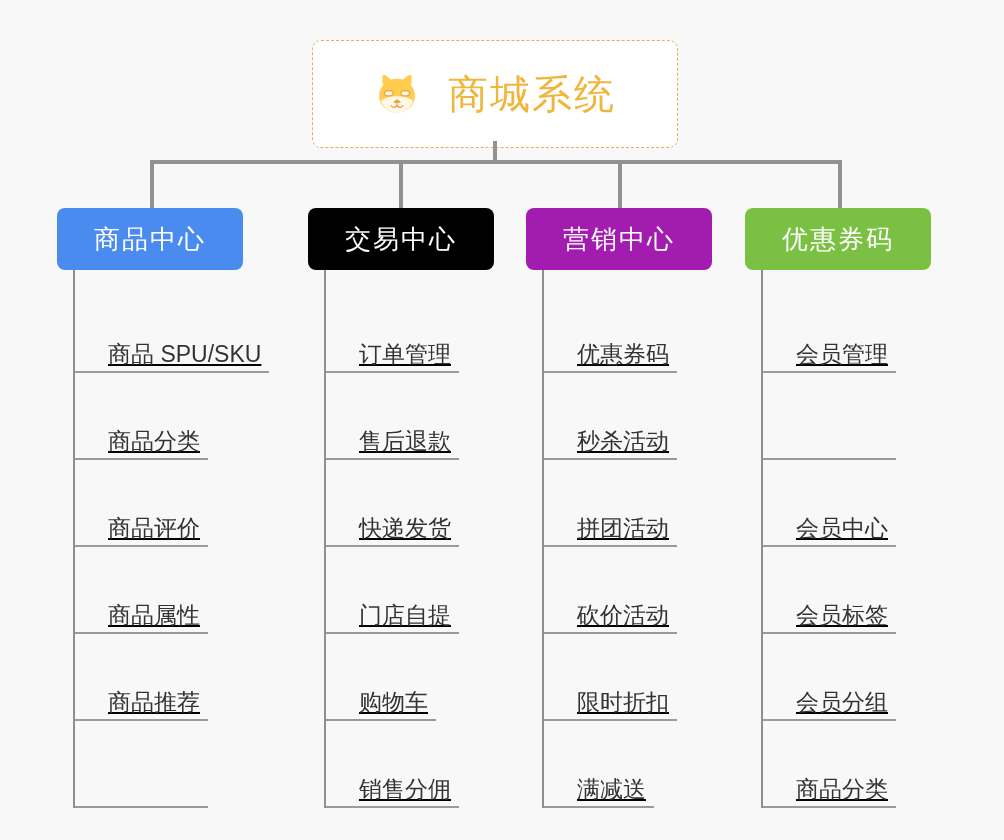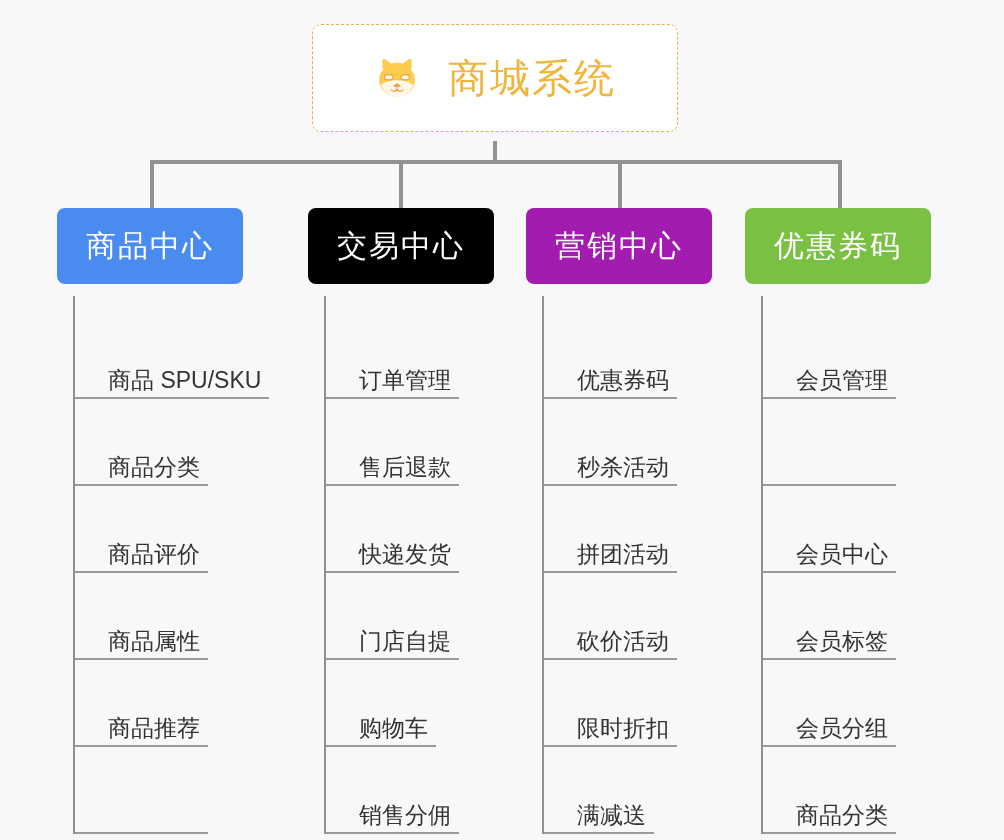--- a/index.html
+++ b/index.html
@@ -12,21 +12,21 @@
     background: #f8f8f8;
     font-family: "Liberation Sans", "DejaVu Sans", sans-serif;
     overflow: hidden;
     position: relative;
   }
 
   
   #root-node {
     position: absolute;
     left: 312px;
-    top: 24px;
+    top: 40px;
     width: 366px;
     height: 108px;
     box-sizing: border-box;
     background: #ffffff;
     border: 1px dashed #e8b04b;
     border-radius: 9px;
     display: flex;
     align-items: center;
     justify-content: center;
     gap: 28px;
@@ -74,38 +74,39 @@
     position: absolute;
     top: 208px;
     width: 186px;
   }
   #col-0 { left: 57px; }
   #col-1 { left: 308px; }
   #col-2 { left: 526px; }
   #col-3 { left: 745px; }
 
   .cat-header {
-    height: 76px;
+    height: 62px;
     border-radius: 8px;
     display: flex;
     align-items: center;
     justify-content: center;
     color: #ffffff;
-    font-size: 30px;
+    font-size: 26px;
     letter-spacing: 2px;
     box-sizing: border-box;
   }
 
   
   .leaf-list {
     position: relative;
-    margin-top: 12px;
+    margin-top: 0;
     padding-top: 16px;
     margin-left: 16px;
     border-left: 2px solid #8f8f8f;
+    text-decoration: underline;
   }
   .leaf-item {
     height: 87px;
     box-sizing: border-box;
     display: flex;
     align-items: flex-end;
     position: relative;
   }
   .leaf-item .leaf-rule {
     position: absolute;

